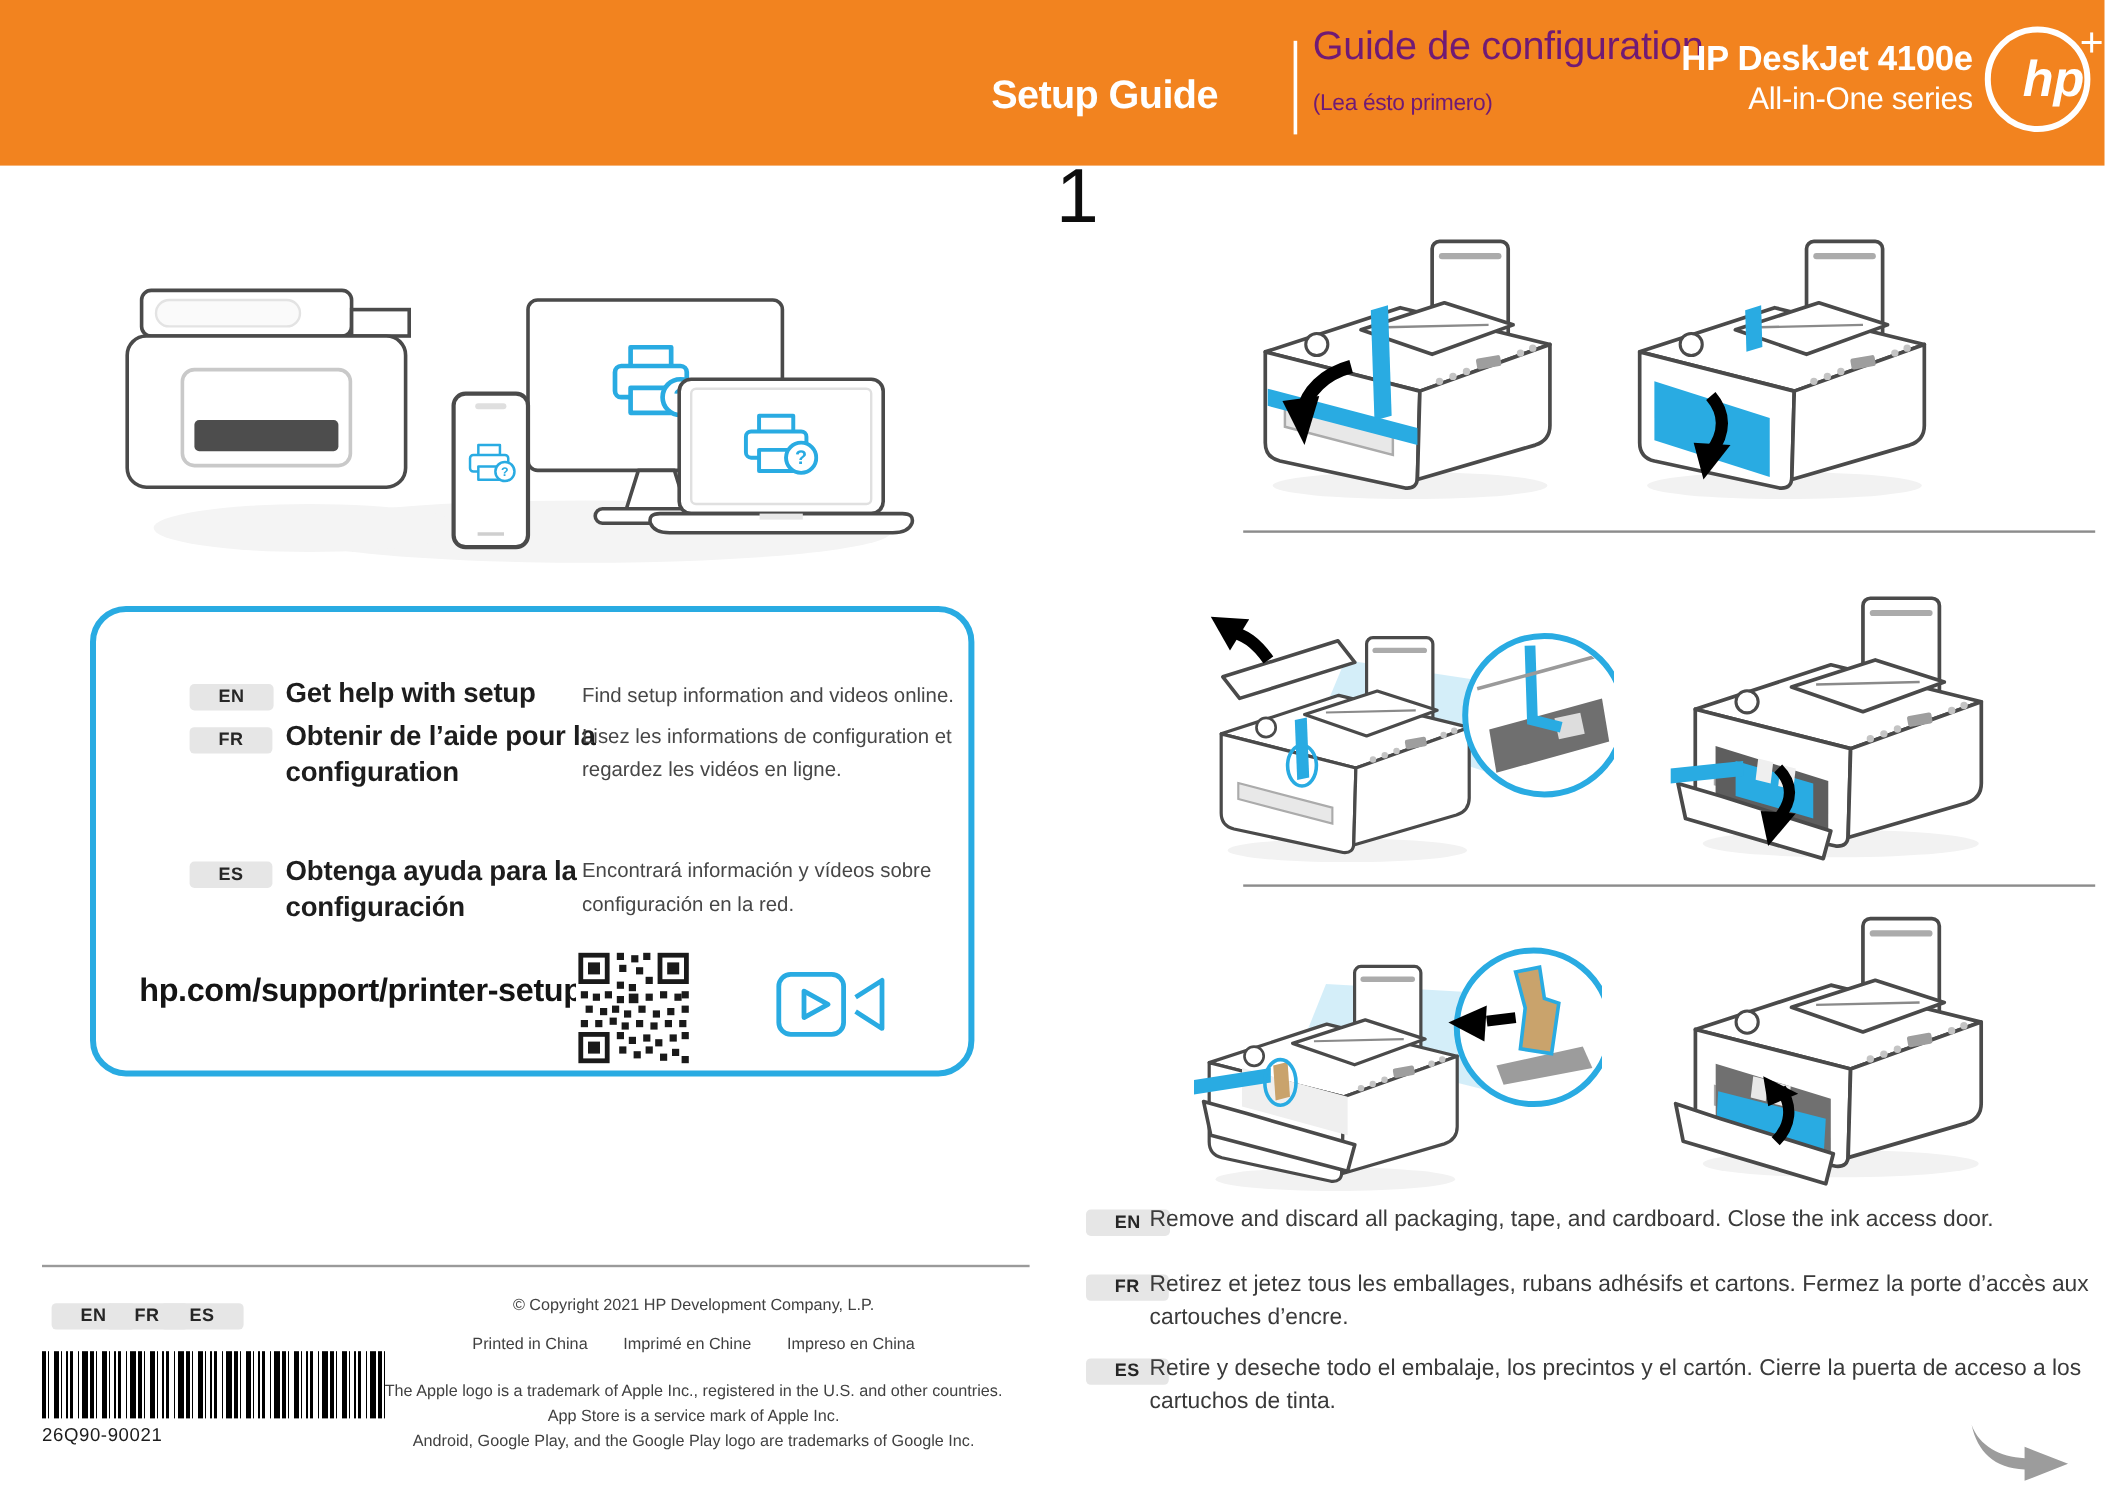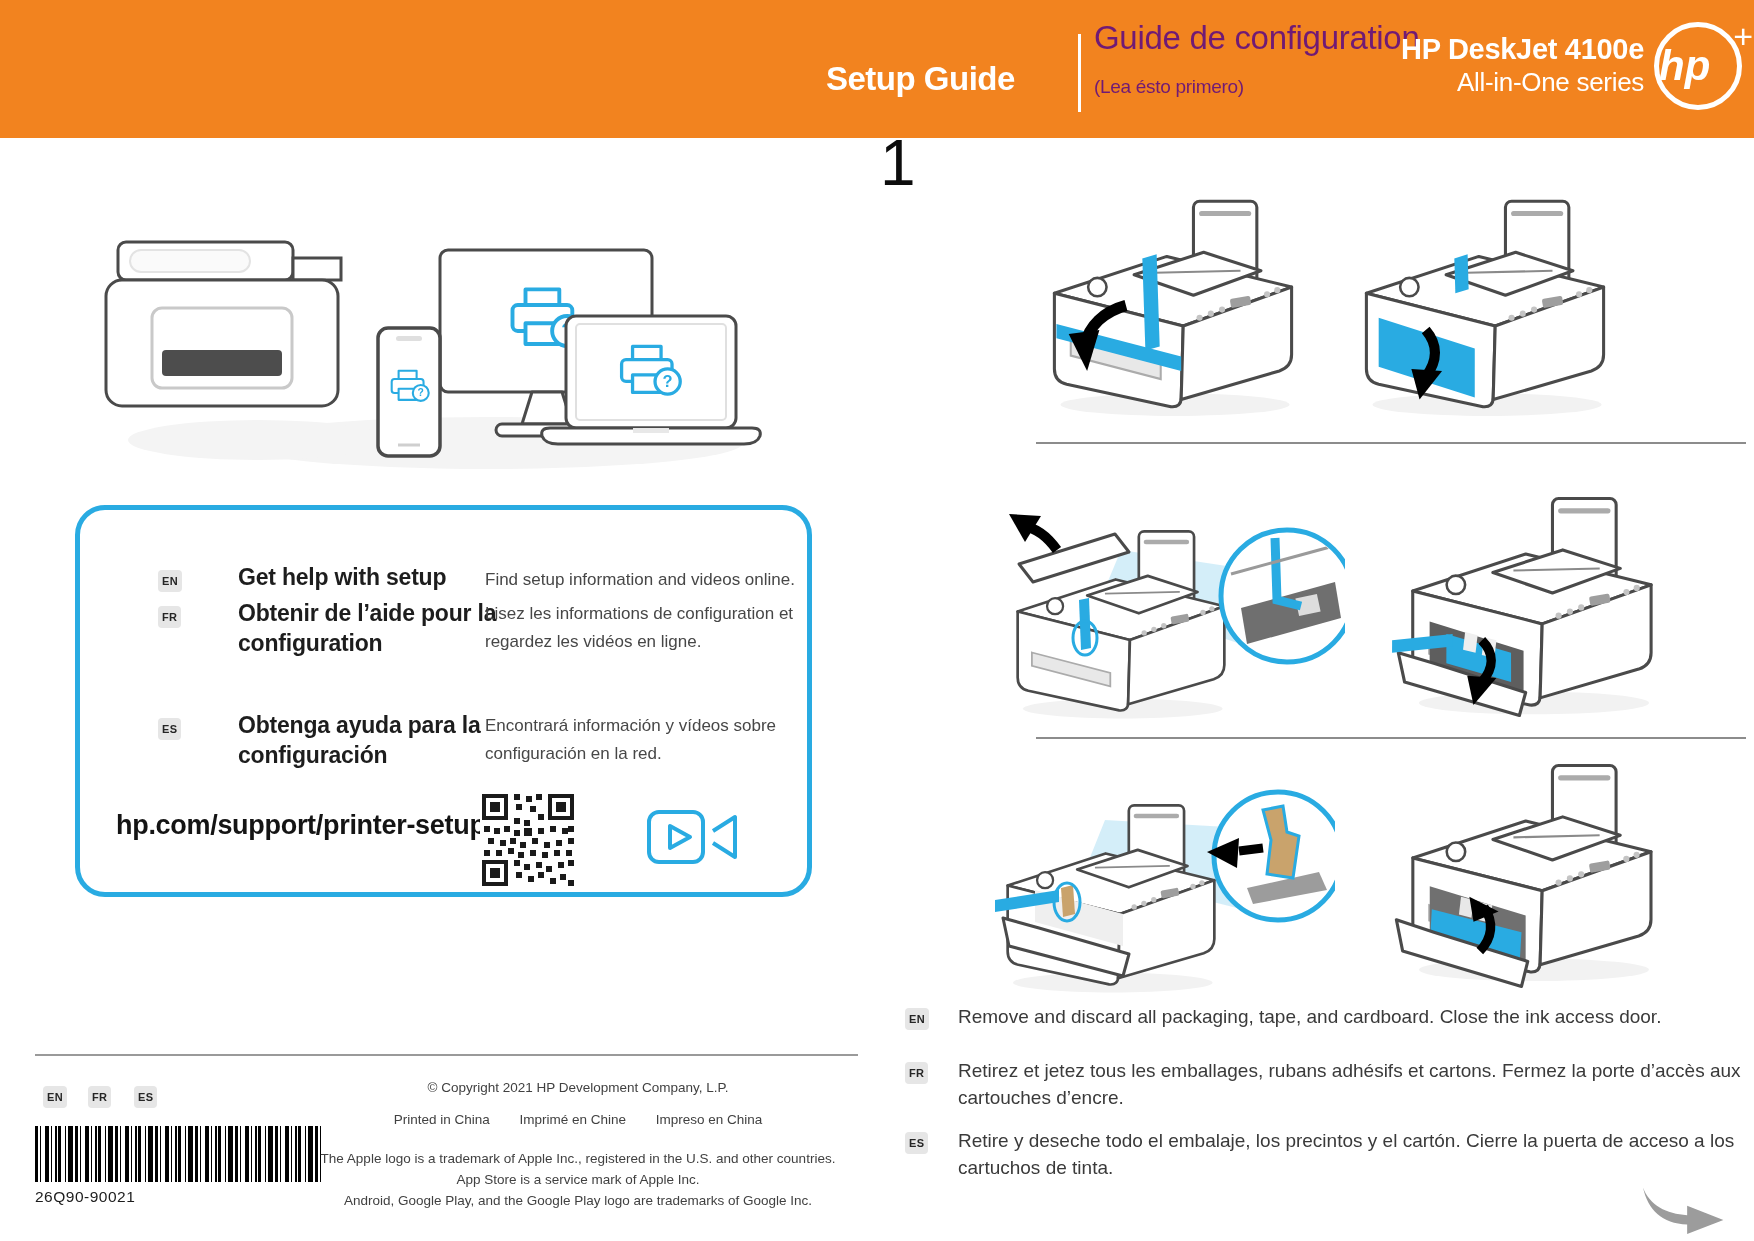--- a/index.html
+++ b/index.html
@@ -15,30 +15,30 @@
   #topbar{left:0;top:0;width:1754px;height:138px;background:var(--accent-orange)}
   .h-en{left:826px;top:60px;width:236px;text-align:left;color:#fff;font-size:33px;font-weight:700;letter-spacing:-.5px}
   .h-div{left:1078px;top:34px;width:3px;height:78px;background:#fff}
   .h-frblock{left:1094px;top:18px;color:#701a75;font-weight:400;letter-spacing:-.3px}
   .h-frblock .l1,.h-frblock .l2{font-size:33px;line-height:40px}
   .h-frblock .l3{font-size:19px;line-height:26px;margin-top:16px}
   .h-prod{left:1320px;top:32px;width:324px;text-align:right;color:#fff;letter-spacing:-.3px}
   .h-prod .p1{font-size:29px;font-weight:700;line-height:34px}
   .h-prod .p2{font-size:26px;font-weight:400;line-height:32px}
   .hplogo{left:1654px;top:22px;width:88px;height:88px;border:5px solid #fff;border-radius:50%;color:#fff;
-          display:flex;align-items:center;justify-content:flex-start;font-size:42px;font-weight:700;font-style:italic}
+          display:flex;align-items:center;justify-content:flex-end;font-size:42px;font-weight:700;font-style:italic}
   .hplogo .plus{position:absolute;right:-16px;top:-10px;font-size:34px;font-style:normal;font-weight:400}
 
   
   .stepnum{left:880px;top:126px;font-size:64px;font-weight:400;color:#0d0d0d}
 
   
   .helpbox{left:75px;top:505px;width:737px;height:392px;border:5px solid var(--accent-blue);border-radius:30px;background:#fff}
-  .badge{display:inline-block;background:var(--badge-bg);color:#262626;font-size:11px;font-weight:700;
-         padding:5px 4px;border-radius:4px;letter-spacing:.4px;line-height:12px}
+  .badge{display:inline-block;background:var(--badge-bg);color:#262626;font-size:15px;font-weight:700;
+         padding:5px 24px;border-radius:4px;letter-spacing:.4px;line-height:12px}
   .hb-title{font-size:23px;font-weight:700;color:#1d1d1d;line-height:30px;letter-spacing:-.2px}
   .hb-desc{font-size:17px;color:#474747;line-height:28px}
   .hb-url{font-size:27px;font-weight:700;color:#141414;letter-spacing:-.3px}
 
   
   .instr{font-size:19px;color:#3a3a3a;line-height:27px;width:840px}
   .rule{height:2px;background:var(--divider-gray)}
 
   
   .foot-small{font-size:13.5px;color:#414141;text-align:center;width:560px}

